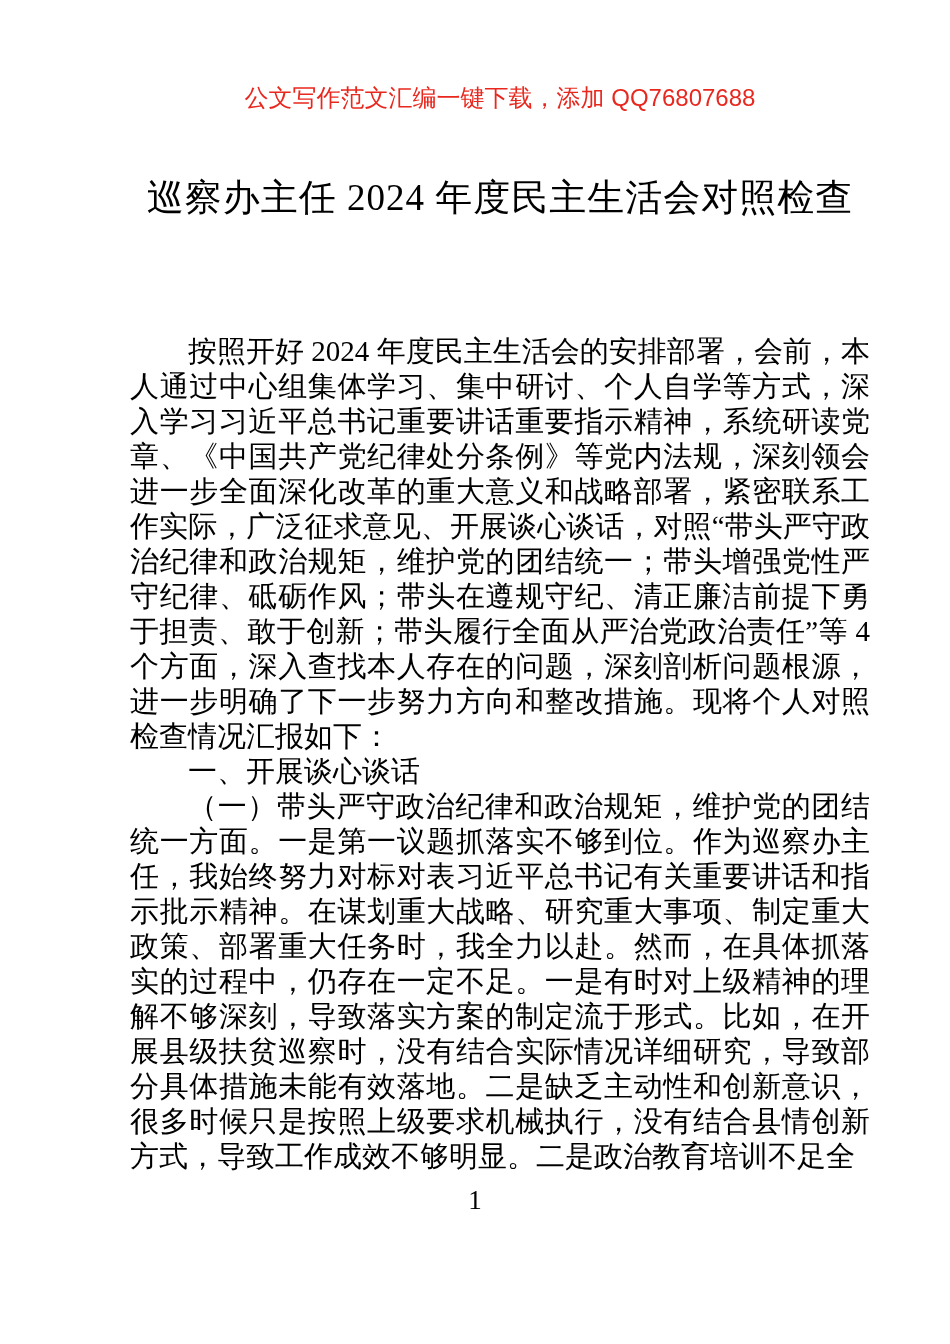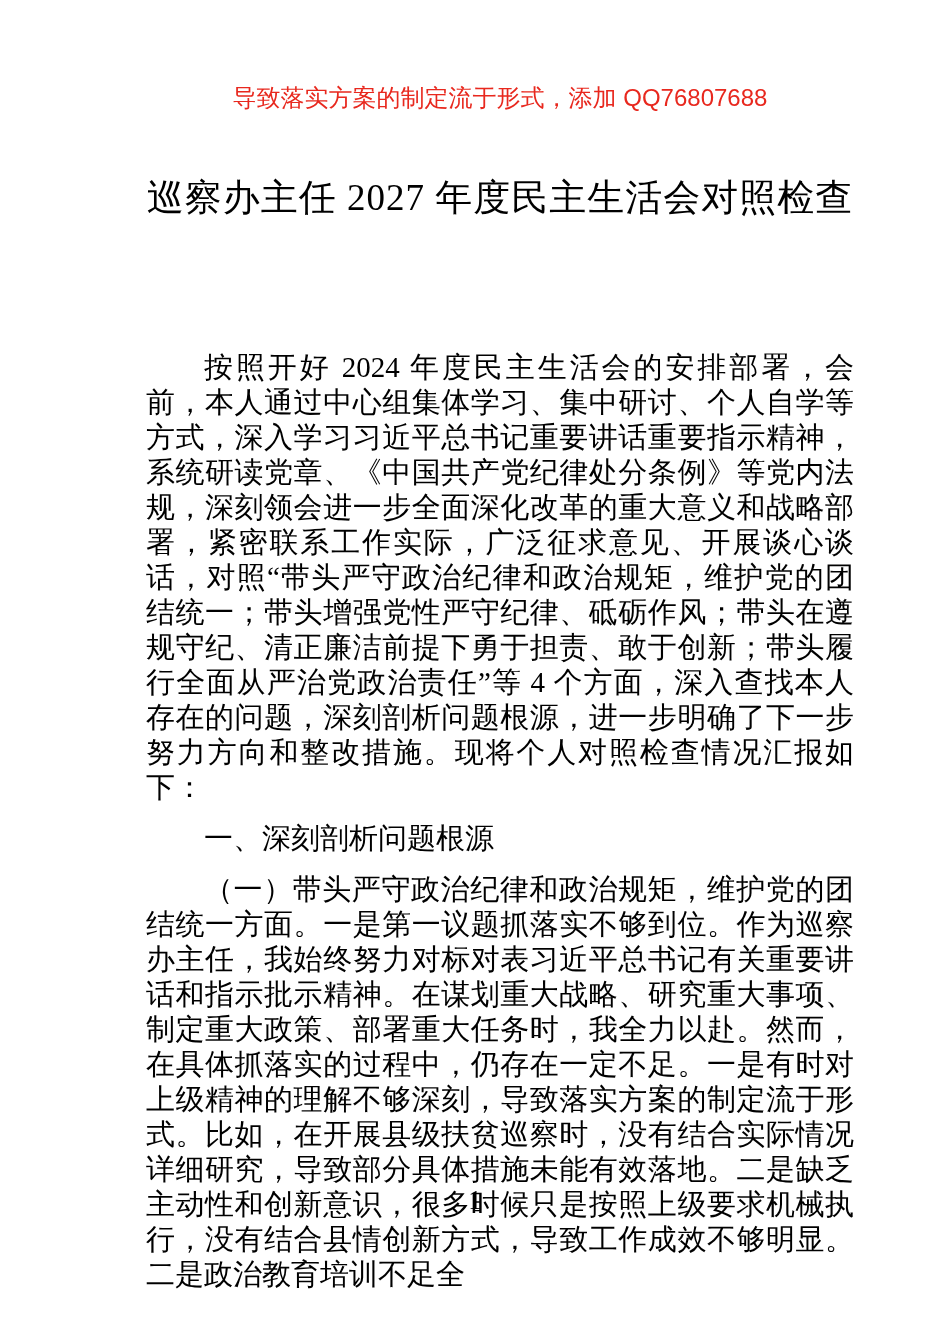--- a/index.html
+++ b/index.html
@@ -43,21 +43,21 @@
   .doc-body {
     position: absolute;
     top: 334px;
     left: 130px;
     width: 740px;
     font-size: 29px;
     line-height: 35px;
     color: #000000;
   }
   .doc-body p {
-    margin: 16px;
+    margin: 0;
     padding: 0;
     text-indent: 2em;
     text-align: justify;
     text-justify: inter-ideograph;
     word-break: break-all;
     overflow-wrap: anywhere;
     font-family: Liberation Serif, serif;
   }
   .page-number {
     position: absolute;
@@ -69,27 +69,27 @@
     font-size: 27px;
     line-height: 32px;
     color: #000000;
   }
 </style>
 </head>
 <body>
 
 <div class="page">
 
-  <div class="header-notice">导致落实方案的制定流于形式，添加 QQ76807688</div>
+  <div class="header-notice">公文写作范文汇编一键下载，添加 QQ76807688</div>
 
   <div class="doc-title">
-    <div>巡察办主任 2027 年度民主生活会对照检查</div>
+    <div>巡察办主任 2024 年度民主生活会对照检查</div>
   </div>
 
   <div class="doc-body">
     <p>按照开好 2024 年度民主生活会的安排部署，会前，本人通过中心组集体学习、集中研讨、个人自学等方式，深入学习习近平总书记重要讲话重要指示精神，系统研读党章、《中国共产党纪律处分条例》等党内法规，深刻领会进一步全面深化改革的重大意义和战略部署，紧密联系工作实际，广泛征求意见、开展谈心谈话，对照“带头严守政治纪律和政治规矩，维护党的团结统一；带头增强党性严守纪律、砥砺作风；带头在遵规守纪、清正廉洁前提下勇于担责、敢于创新；带头履行全面从严治党政治责任”等 4 个方面，深入查找本人存在的问题，深刻剖析问题根源，进一步明确了下一步努力方向和整改措施。现将个人对照检查情况汇报如下：</p>
-    <p>一、深刻剖析问题根源</p>
+    <p>一、开展谈心谈话</p>
     <p>（一）带头严守政治纪律和政治规矩，维护党的团结统一方面。一是第一议题抓落实不够到位。作为巡察办主任，我始终努力对标对表习近平总书记有关重要讲话和指示批示精神。在谋划重大战略、研究重大事项、制定重大政策、部署重大任务时，我全力以赴。然而，在具体抓落实的过程中，仍存在一定不足。一是有时对上级精神的理解不够深刻，导致落实方案的制定流于形式。比如，在开展县级扶贫巡察时，没有结合实际情况详细研究，导致部分具体措施未能有效落地。二是缺乏主动性和创新意识，很多时候只是按照上级要求机械执行，没有结合县情创新方式，导致工作成效不够明显。二是政治教育培训不足全</p>
   </div>
 
   <div class="page-number">1</div>
 
 </div>
 
 </body></html>

